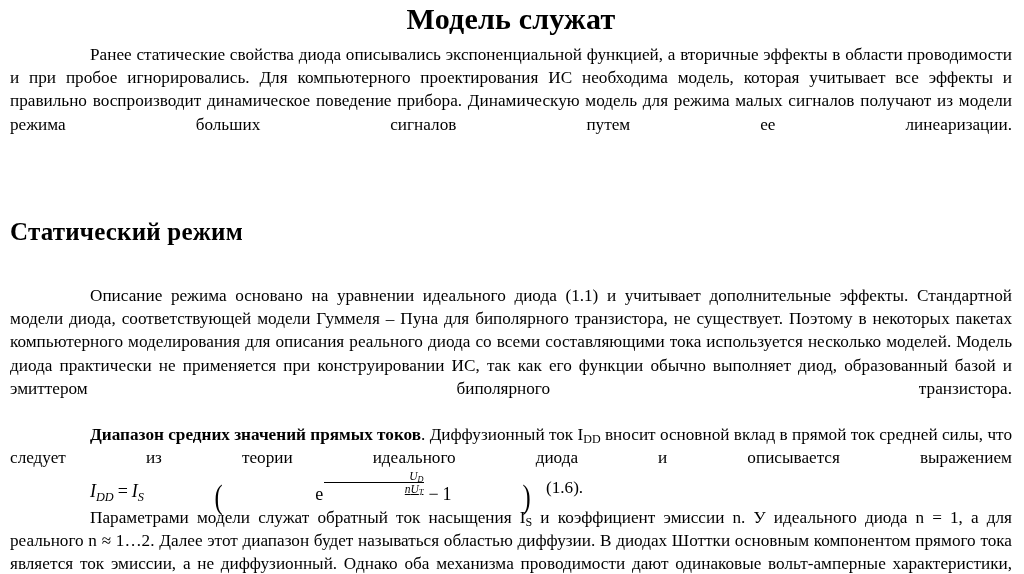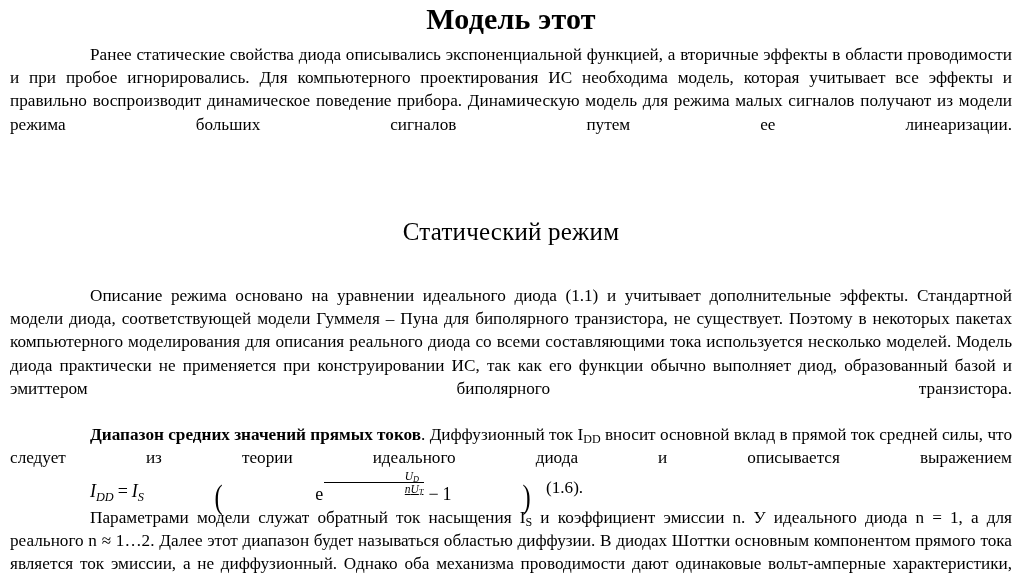--- a/index.html
+++ b/index.html
@@ -31,22 +31,22 @@
     padding-top: 2px;
     text-align: center;
     font-weight: bold;
     font-size: 30px;
     line-height: 34px;
     letter-spacing: 0.2px;
   }
 
   .section-title {
     margin: 0;
-    text-align: center;
-    font-weight: normal;
+    text-align: left;
+    font-weight: bold;
     font-size: 25px;
     line-height: 29px;
     letter-spacing: 0.2px;
   }
 
   
   .para {
     margin: 0;
     text-align: justify;
     text-justify: inter-word;
@@ -110,21 +110,21 @@
     display: inline-block;
     vertical-align: -3px;
   }
   .exp-base {
     font-style: normal;
     font-size: 18px;
   }
   .frac {
     display: inline-block;
     vertical-align: 7px;
-    text-align: left;
+    text-align: right;
     font-size: 11.5px;
     line-height: 1.06;
     margin-left: 0.5px;
   }
   .frac .numer {
     display: block;
     border-bottom: 1px solid #000;
     padding: 0 1px 0px 1px;
   }
   .frac .denom {
@@ -142,21 +142,21 @@
     font-size: 17.2px;
     padding-left: 3px;
     margin-top: 37px;
   }
 </style>
 </head>
 <body>
 
 <div class="page">
 
-  <h1 class="doc-title">Модель этот</h1>
+  <h1 class="doc-title">Модель служат</h1>
 
   <div class="spacer-title-gap"></div>
 
   <p class="para">Ранее статические свойства диода описывались экспоненциальной функцией, а вторичные эффекты в области проводимости и при пробое игнорировались. Для компьютерного проектирования ИС необходима модель, которая учитывает все эффекты и правильно воспроизводит динамическое поведение прибора. Динамическую модель для режима малых сигналов получают из модели режима больших сигналов путем ее линеаризации.</p>
 
   <div class="spacer-block-1"></div>
 
   <h2 class="section-title">Статический режим</h2>
 
   <div class="spacer-block-2"></div>

